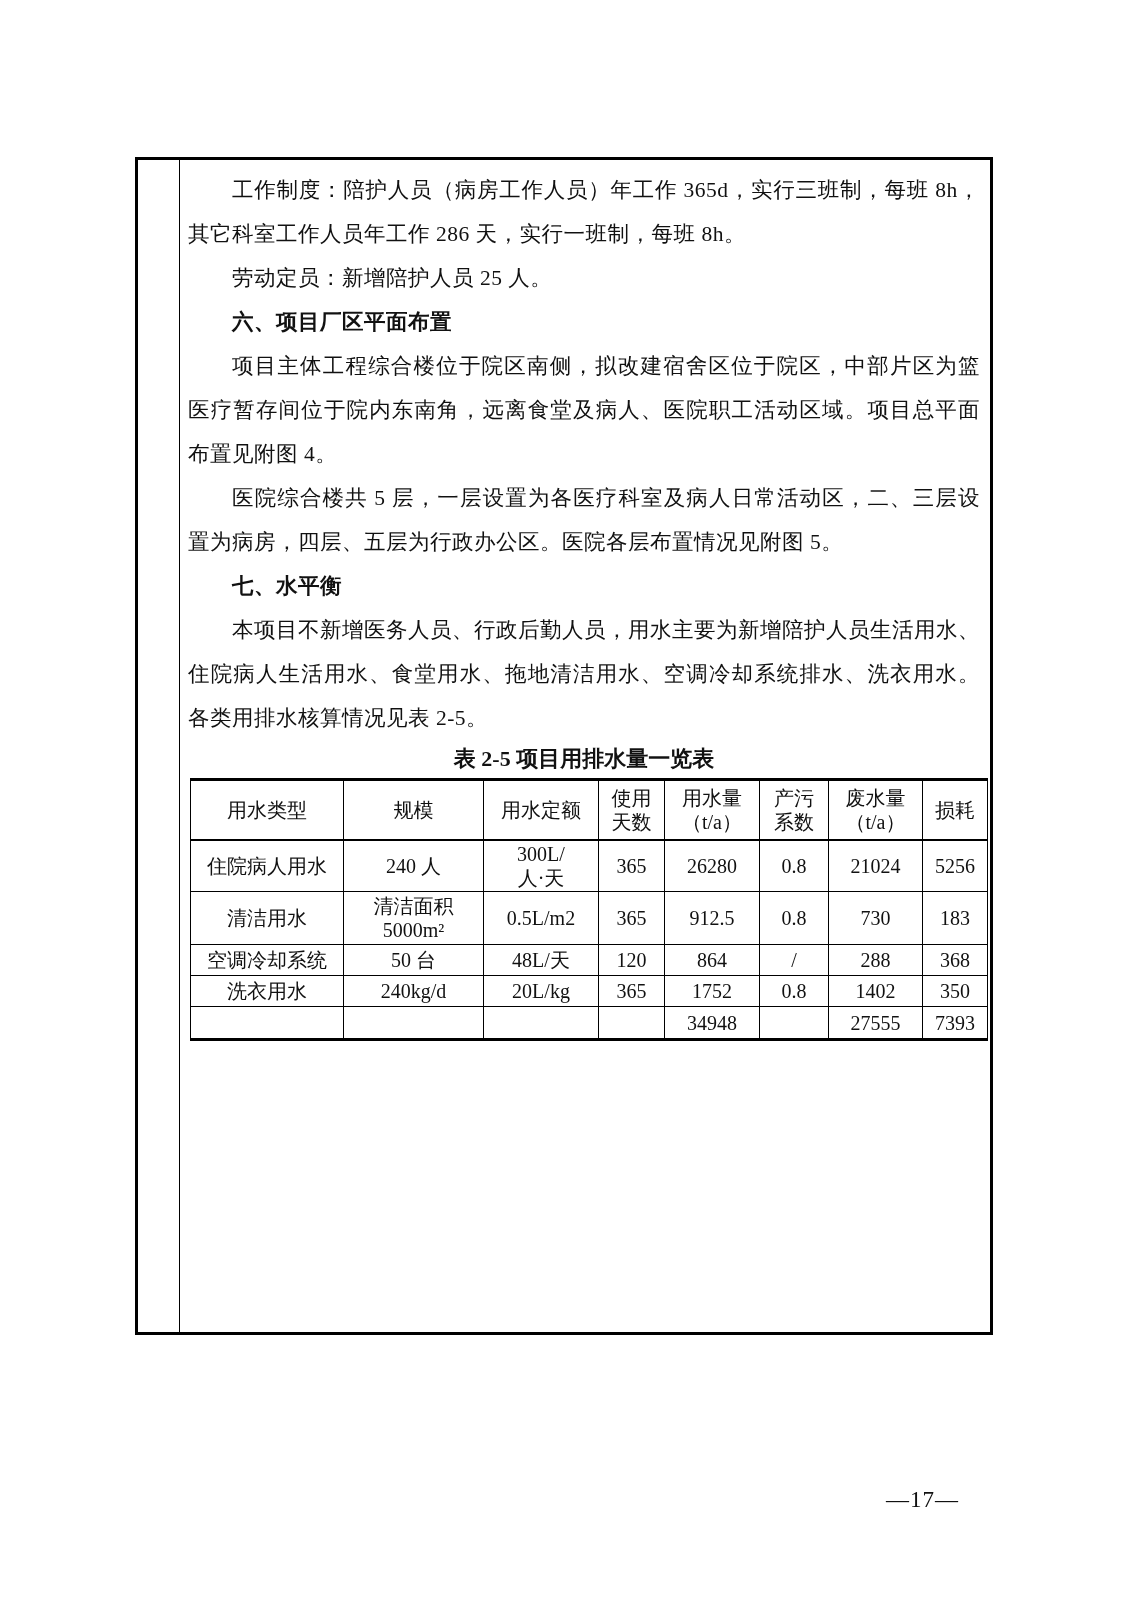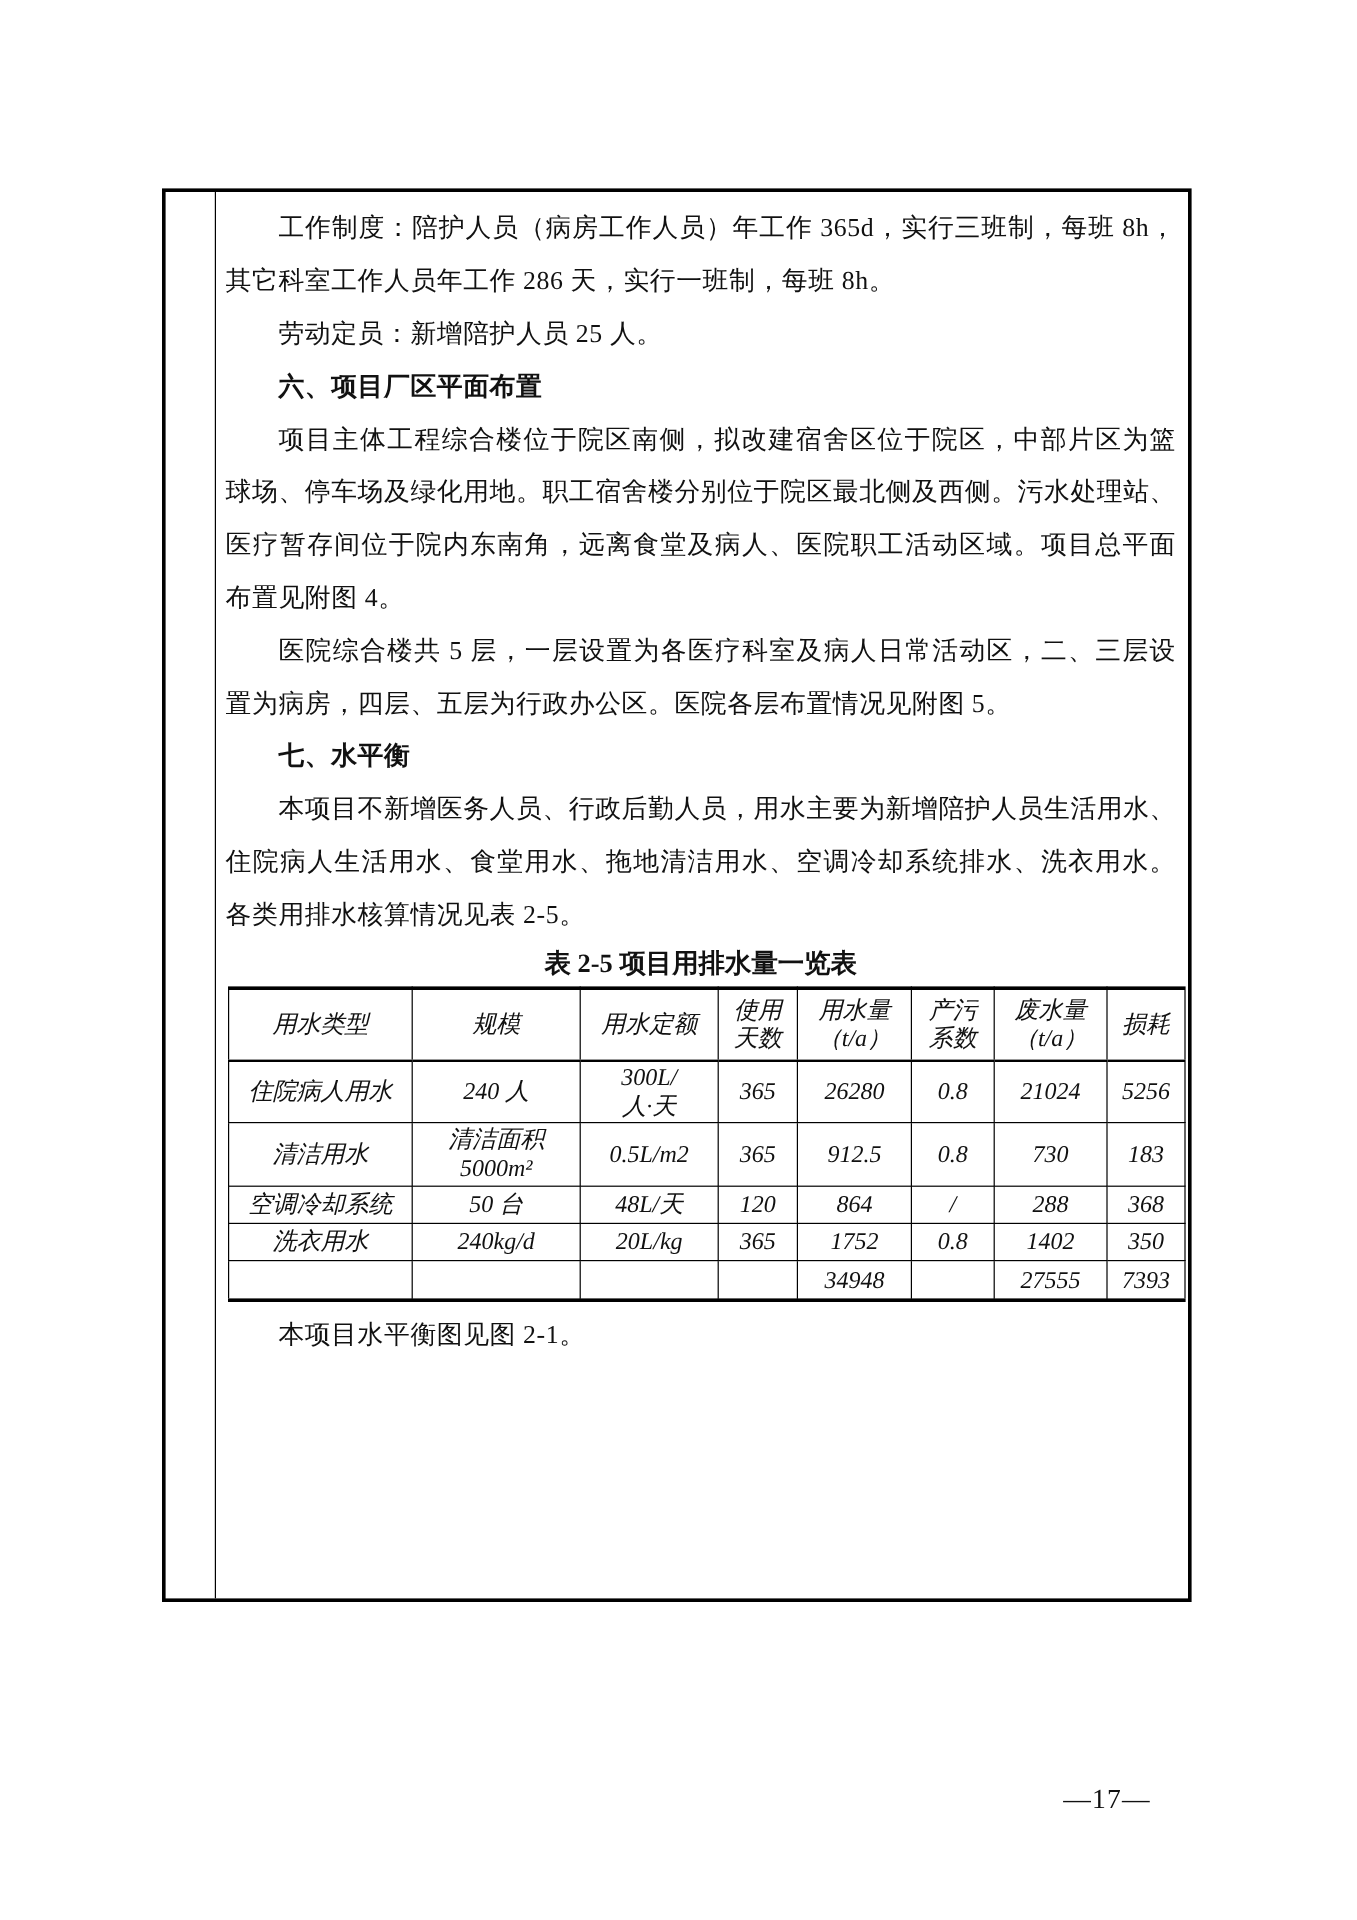--- a/index.html
+++ b/index.html
@@ -60,21 +60,20 @@
   }
   table.water-table {
     border-collapse: collapse;
     table-layout: fixed;
     width: 797px;
     margin-left: 2px;
     border-top: 3px solid #000000;
     border-bottom: 3px solid #000000;
     border-left: 1px solid #000000;
     border-right: 1px solid #000000;
-    font-style: italic;
   }
   table.water-table th,
   table.water-table td {
     border: 1px solid #000000;
     text-align: center;
     vertical-align: middle;
     font-size: 20px;
     font-weight: normal;
     line-height: 1.2;
     padding: 1px 2px;
@@ -111,21 +110,20 @@
 
 <div class="outer-box">
   <div class="left-strip"></div>
   <div class="content">
 
     <div class="tline indent fill">工作制度：陪护人员（病房工作人员）年工作 365d，实行三班制，每班 8h，</div>
     <div class="tline">其它科室工作人员年工作 286 天，实行一班制，每班 8h。</div>
     <div class="tline indent">劳动定员：新增陪护人员 25 人。</div>
     <div class="tline indent bold">六、项目厂区平面布置</div>
     <div class="tline indent fill">项目主体工程综合楼位于院区南侧，拟改建宿舍区位于院区，中部片区为篮</div>
-    <div class="tline fill">球场、停车场及绿化用地。职工宿舍楼分别位于院区最北侧及西侧。污水处理站、</div>
     <div class="tline fill">医疗暂存间位于院内东南角，远离食堂及病人、医院职工活动区域。项目总平面</div>
     <div class="tline">布置见附图 4。</div>
     <div class="tline indent fill">医院综合楼共 5 层，一层设置为各医疗科室及病人日常活动区，二、三层设</div>
     <div class="tline">置为病房，四层、五层为行政办公区。医院各层布置情况见附图 5。</div>
     <div class="tline indent bold">七、水平衡</div>
     <div class="tline indent fill">本项目不新增医务人员、行政后勤人员，用水主要为新增陪护人员生活用水、</div>
     <div class="tline fill">住院病人生活用水、食堂用水、拖地清洁用水、空调冷却系统排水、洗衣用水。</div>
     <div class="tline">各类用排水核算情况见表 2-5。</div>
 
     <div class="table-title">表 2-5 项目用排水量一览表</div>
@@ -206,17 +204,16 @@
           <td></td>
           <td></td>
           <td>34948</td>
           <td></td>
           <td>27555</td>
           <td>7393</td>
         </tr>
       </tbody>
     </table>
 
-    <div class="note-line">本项目水平衡图见图 2-1。</div>
   </div>
 </div>
 
 <div class="page-number">—17—</div>
 
 </body></html>

